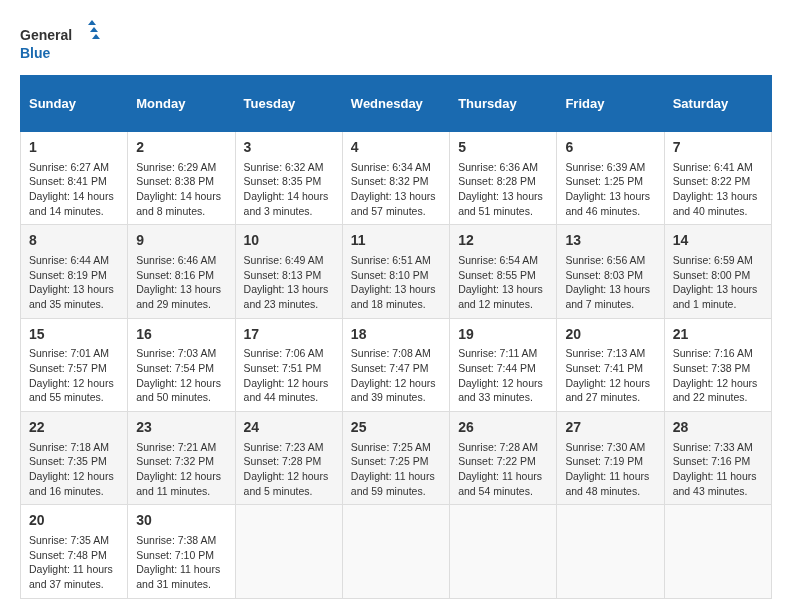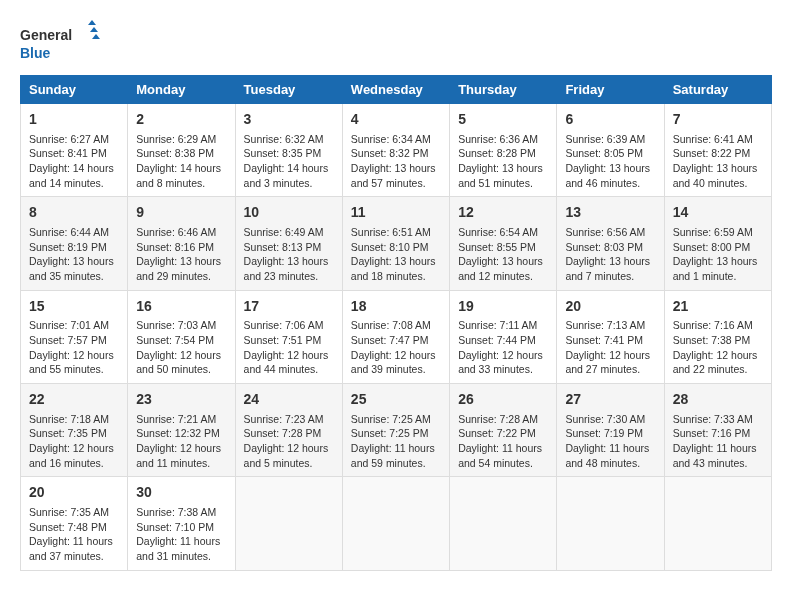--- a/index.html
+++ b/index.html
@@ -35,21 +35,21 @@
     }
     .calendar {
       width: 100%;
       border-collapse: collapse;
       border: 1px solid #ccc;
     }
     .calendar th {
       background: #1a6ab0;
       color: #fff;
       text-align: left;
-      padding: 6px 8px;
+      padding: 20px 8px;
       font-size: 13px;
       font-weight: bold;
       border: 1px solid #1a6ab0;
     }
     .calendar td {
       vertical-align: top;
       padding: 6px 8px;
       border: 1px solid #ddd;
       background: #fff;
       width: 107px;
@@ -135,21 +135,21 @@
         <td>
           <span class="day-num">5</span>
           <div>Sunrise: 6:36 AM</div>
           <div>Sunset: 8:28 PM</div>
           <div>Daylight: 13 hours</div>
           <div>and 51 minutes.</div>
         </td>
         <td>
           <span class="day-num">6</span>
           <div>Sunrise: 6:39 AM</div>
-          <div>Sunset: 8:05 PM</div>
+          <div>Sunset: 1:25 PM</div>
           <div>Daylight: 13 hours</div>
           <div>and 46 minutes.</div>
         </td>
         <td>
           <span class="day-num">7</span>
           <div>Sunrise: 6:41 AM</div>
           <div>Sunset: 8:22 PM</div>
           <div>Daylight: 13 hours</div>
           <div>and 40 minutes.</div>
         </td>
@@ -260,21 +260,21 @@
         <td>
           <span class="day-num">22</span>
           <div>Sunrise: 7:18 AM</div>
           <div>Sunset: 7:35 PM</div>
           <div>Daylight: 12 hours</div>
           <div>and 16 minutes.</div>
         </td>
         <td>
           <span class="day-num">23</span>
           <div>Sunrise: 7:21 AM</div>
-          <div>Sunset: 12:32 PM</div>
+          <div>Sunset: 7:32 PM</div>
           <div>Daylight: 12 hours</div>
           <div>and 11 minutes.</div>
         </td>
         <td>
           <span class="day-num">24</span>
           <div>Sunrise: 7:23 AM</div>
           <div>Sunset: 7:28 PM</div>
           <div>Daylight: 12 hours</div>
           <div>and 5 minutes.</div>
         </td>

